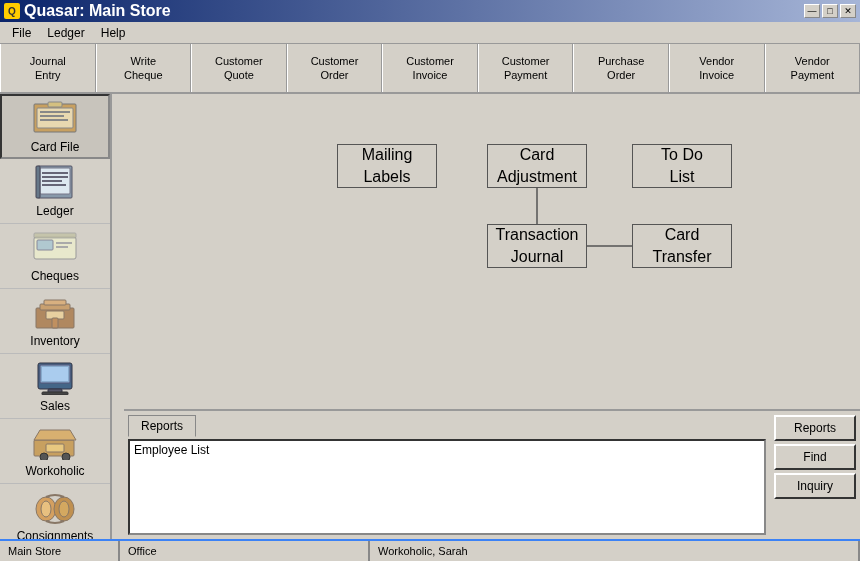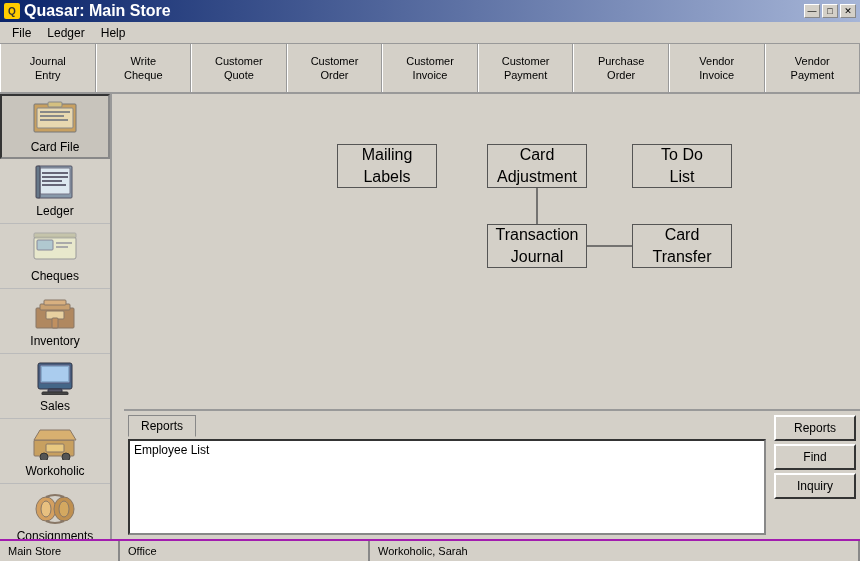--- a/index.html
+++ b/index.html
@@ -242,21 +242,21 @@
       padding: 4px 8px;
       font-size: 12px;
       cursor: pointer;
       text-align: center;
       height: 26px;
     }
 
     
     #statusbar {
       background: #d4d0c8;
-      border-top: 2px solid #a21caf;
+      border-top: 2px solid #3b82f6;
       height: 22px;
       display: flex;
       align-items: flex-end;
       font-size: 11px;
     }
     .status-section {
       border-right: 2px inset #888;
       padding: 0 8px;
       height: 100%;
       display: flex;

